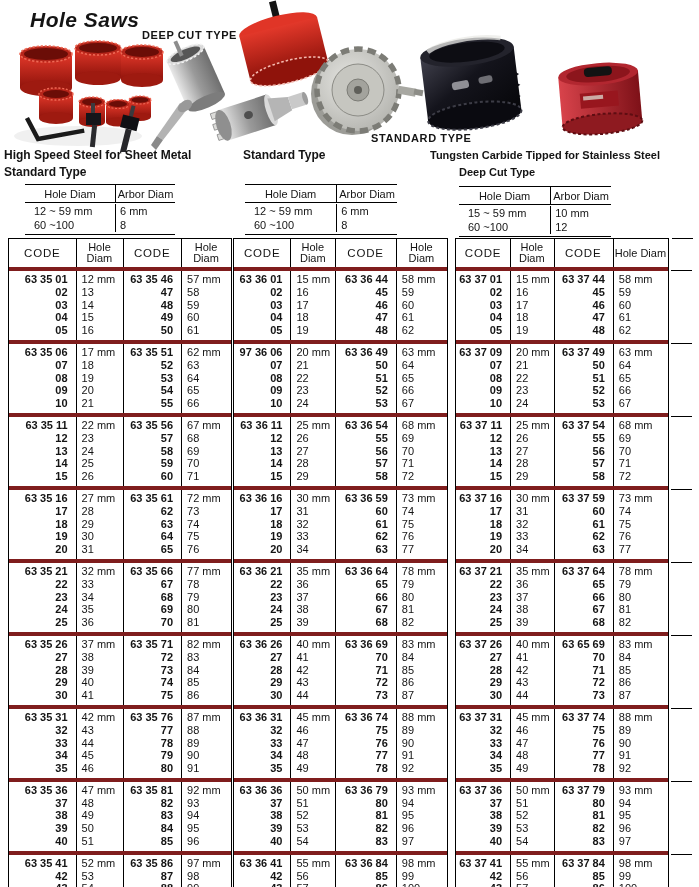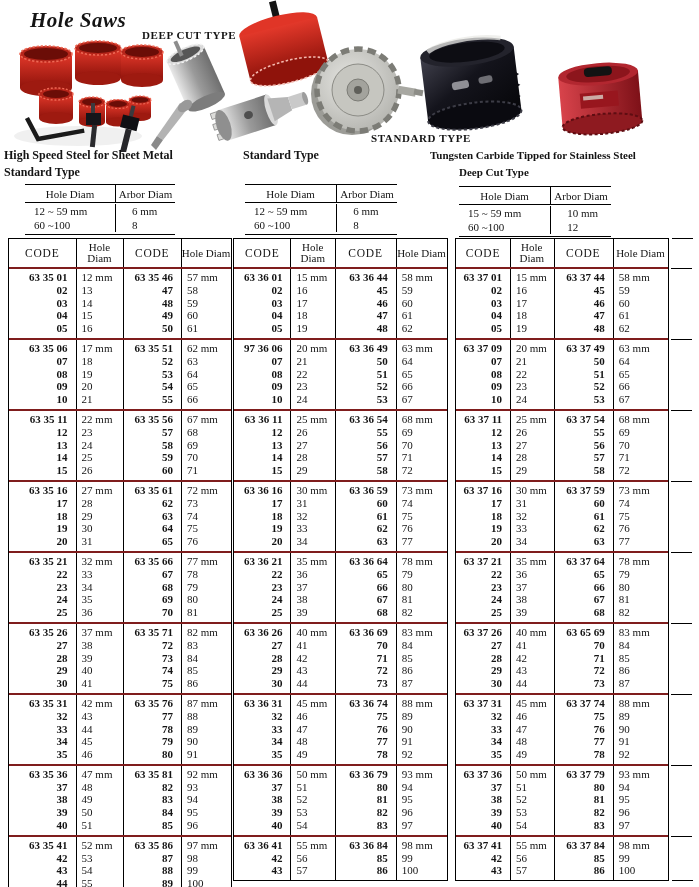--- a/index.html
+++ b/index.html
@@ -1,17 +1,17 @@
 <!DOCTYPE html>
 <html><head>
 <meta charset="utf-8">
 <style>
   html,body{margin:0;padding:0;background:#fff;}
   .page{position:relative;width:699px;height:887px;background:#ffffff;overflow:hidden;
-        font-family:Liberation Serif, serif;color:#141414;}
+        font-family:Liberation Sans, sans-serif;color:#141414;}
   .title{position:absolute;left:30px;top:8px;font-size:21px;font-weight:bold;font-style:italic;letter-spacing:.5px;}
   .photo-label{position:absolute;font-size:11px;font-weight:bold;letter-spacing:.6px;white-space:nowrap;}
   #lbl-deepcut{left:142px;top:29px;}
   #lbl-standard{left:371px;top:132px;}
   .sec-heading{position:absolute;font-size:12px;font-weight:bold;line-height:17px;white-space:nowrap;}
   #h1{left:4px;top:147px;}
   #h2{left:243px;top:147px;}
   #h3{left:430px;top:147px;font-size:11px;}
   #h3 .l2{margin-left:29px;}
   
@@ -20,32 +20,32 @@
   #spec1{left:245px;top:184px;width:152px;}
   #spec2{left:459px;top:186px;width:152px;}
   .spec-head{display:flex;border-bottom:1px solid #000;height:17px;}
   .spec-head span{display:flex;align-items:center;justify-content:center;height:100%;box-sizing:border-box;}
   .spec-head span:first-child{flex:0 0 60%;}
   .spec-head span:last-child{flex:1;border-left:1px solid #000;}
   .spec-body{padding:1px 0 2px;}
   .spec-row{display:flex;height:14px;align-items:flex-end;}
   .spec-row span{display:flex;align-items:center;height:100%;box-sizing:border-box;}
   .spec-row span:first-child{flex:0 0 60%;padding-left:9px;}
-  .spec-row span:last-child{flex:1;border-left:1px solid #000;padding-left:16px;}
+  .spec-row span:last-child{flex:1;border-left:1px solid #000;padding-left:4px;}
   
   .ctable{position:absolute;top:238px;border:1px solid #000;background:#fff;box-sizing:border-box;}
   #ct0{left:8px;width:224px;}
   #ct1{left:233px;width:215px;}
   #ct2{left:455px;width:214px;}
   .ct-head,.ct-group{display:grid;grid-template-columns:var(--gtc);}
   .ct-head{height:28px;}
   .hcell{display:flex;align-items:center;justify-content:center;text-align:center;
          font-size:11px;line-height:11px;font-weight:normal;}
   .hcell.c0,.hcell.c2{letter-spacing:.8px;font-size:11.5px;}
-  .ct-group{position:relative;border-top:2px solid #7f1d1d;padding:2px 0 3px;grid-auto-rows:12.8px;}
+  .ct-group{position:relative;border-top:4px solid #7f1d1d;padding:2px 0 3px;grid-auto-rows:12.8px;}
   .cell{font-size:11px;line-height:12.8px;white-space:nowrap;overflow:visible;}
   .cell.code{font-weight:bold;text-align:right;padding-right:8px;}
   .cell.diam{text-align:left;padding-left:6px;}
   .vl{position:absolute;top:0;bottom:0;width:1px;background:#000;}
   
   .ext .ct-group::after{content:"";position:absolute;left:100%;margin-left:3px;top:-1px;width:21px;height:1px;background:#000;}
   .ctable.ext::before{content:"";position:absolute;top:-1px;right:-25px;width:21px;height:1px;background:#000;}
   .ctable.ext::after{content:"";position:absolute;bottom:-1px;right:-25px;width:21px;height:1px;background:#000;}
   svg{display:block;}
 </style>

